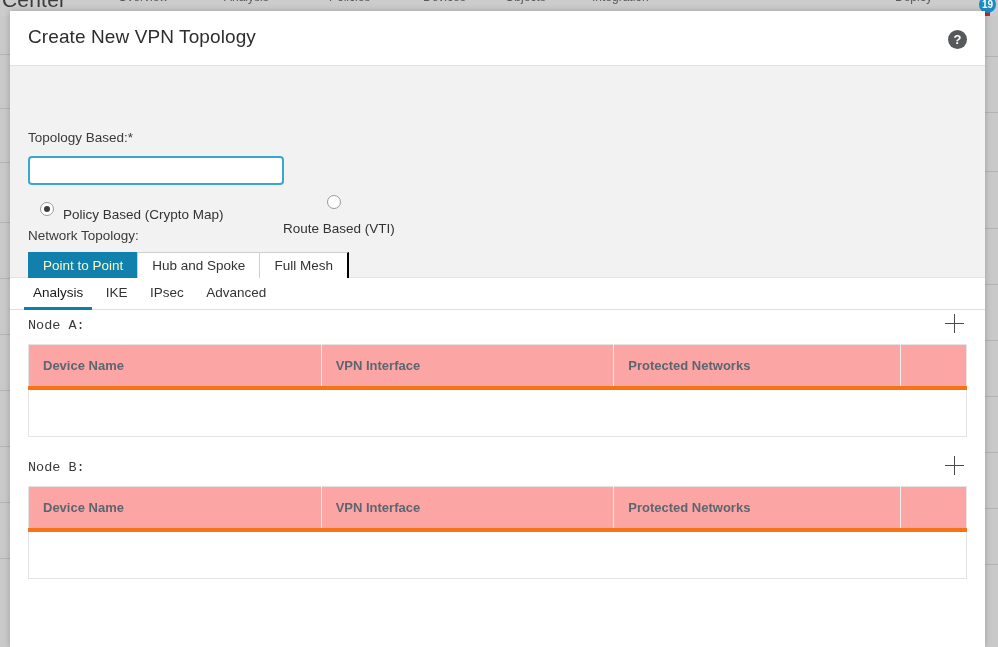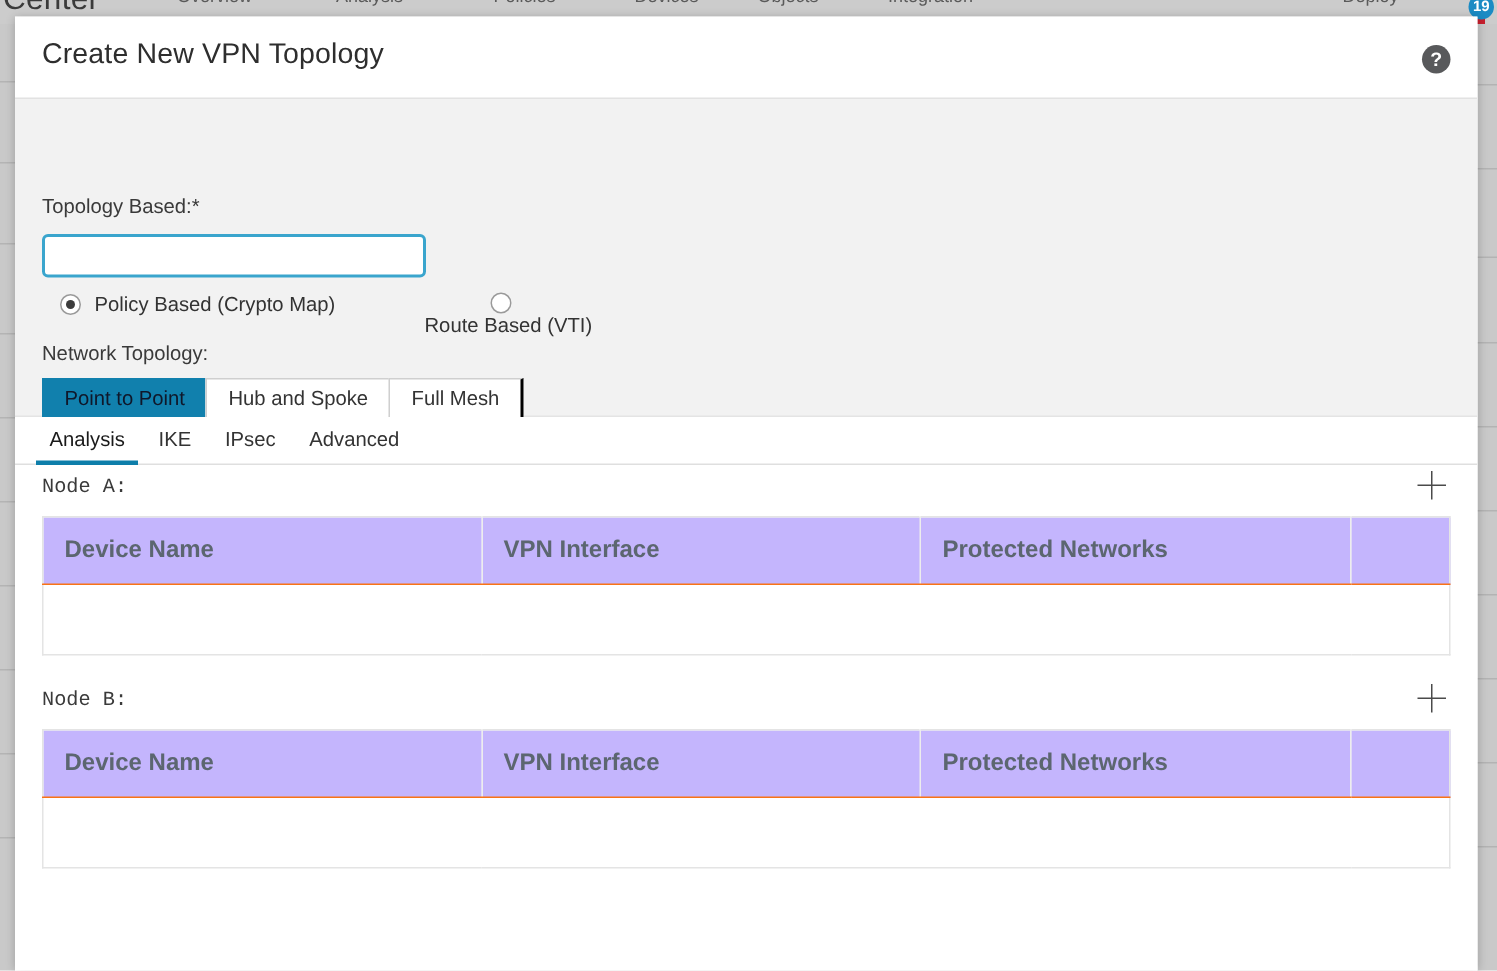--- a/index.html
+++ b/index.html
@@ -206,20 +206,21 @@
     left: 3px; top: 3px;
     width: 6px; height: 6px;
     border-radius: 50%;
     background: #3c3c3c;
   }
   .radio-label {
     font-size: 13.5px;
     color: #333333;
     margin-left: 9px;
     white-space: nowrap;
+    margin-top: 12px;
   }
 
   #lbl-network-topology { left: 18px; top: 162px; }
 
   
   #topology-seg {
     position: absolute;
     left: 18px;
     top: 186px;
     display: flex;
@@ -236,21 +237,21 @@
     line-height: 26px;
     height: 28px;
     box-sizing: border-box;
     cursor: pointer;
     white-space: nowrap;
   }
   .seg-btn:last-child { border-right: 2px solid #000000; text-align: center; }
   .seg-btn.active {
     background: #1180ad;
     border-color: #1180ad;
-    color: #0f172a;
+    color: #fef9c3;
   }
 
   
   #lbl-ike-version { left: 18px; top: 233px; }
   #ike-checks {
     position: absolute;
     left: 131px;
     top: 230px;
     display: flex;
     align-items: center;
@@ -355,27 +356,27 @@
     left: 9px; top: 0; width: 1.4px; height: 19px;
   }
   table.node-table {
     width: 100%;
     border-collapse: collapse;
     table-layout: fixed;
     border: 1px solid #e4e4e4;
   }
   table.node-table th {
     text-align: left;
-    font-size: 16px;
+    font-size: 13px;
     font-weight: bold;
     color: #5c6670;
     padding: 13px 0 13px 14px;
     border-right: 1px solid #ededed;
-    border-bottom: 1px solid #f97316;
-    background: #c4b5fd;
+    border-bottom: 4px solid #f97316;
+    background: #fca5a5;
   }
   table.node-table th:last-child { border-right: none; }
   table.node-table td.empty-row {
     height: 44px;
     border: none;
     background: #ffffff;
   }
   .col-device { width: 31.2%; }
   .col-vpn    { width: 31.2%; }
   .col-prot   { width: 30.6%; }

